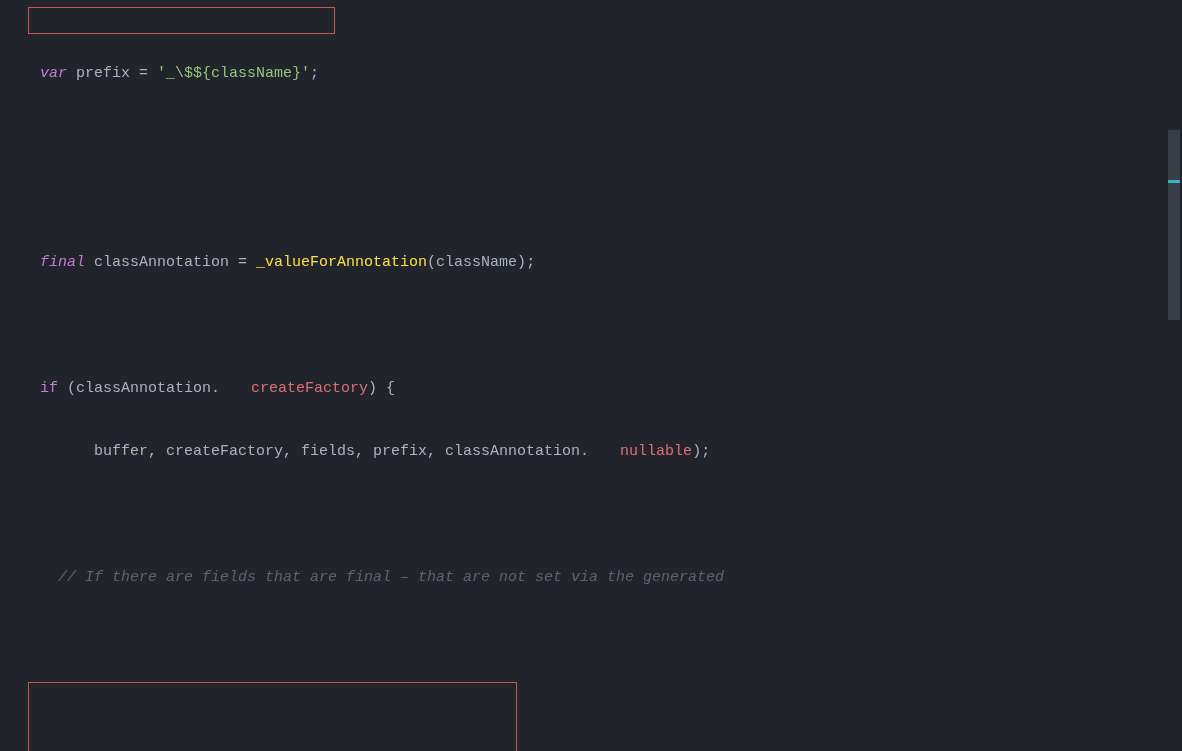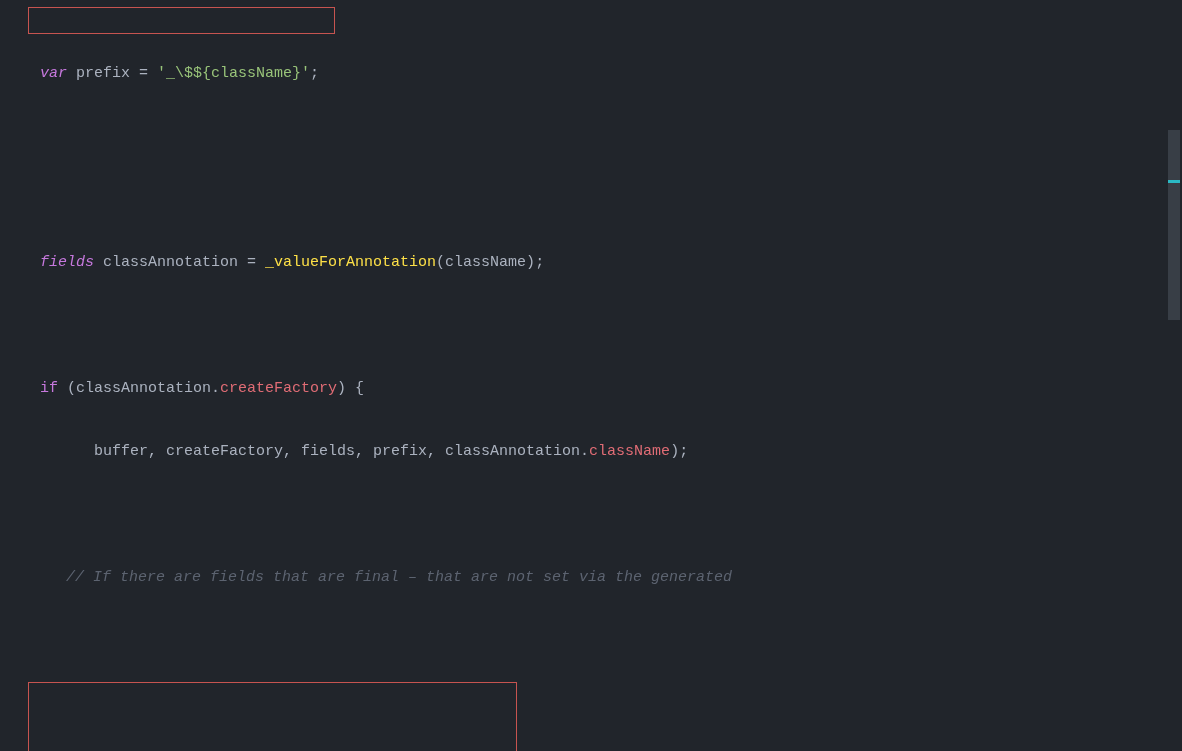--- a/index.html
+++ b/index.html
@@ -7,42 +7,42 @@
   .code-area{position:absolute;left:0;top:0;right:0;bottom:0;padding:0;white-space:pre;}
   .line{height:21px;padding-left:40px;position:relative;}
   .k{color:#c678dd;font-style:italic;} 
   .k2{color:#c678dd;margin-top:29px;}       
   .v{color:#abb2bf;}        
   .fn{color:#fde047;}       
   .cls{color:#e5c07b;}      
   .str{color:#98c379;}      
   .p{color:#abb2bf;}        
   .op{color:#abb2bf;}       
-  .prop{color:#e06c75;}     
-  .cmt{color:#5c6370;font-style:italic;margin-left:8px;}
+  .prop{color:#e06c75;margin-left:31px;}     
+  .cmt{color:#5c6370;font-style:italic;}
   .hl-box{position:absolute;border:1.5px solid #c75450;pointer-events:none;}
   .box1{left:28px;top:7px;width:305px;height:25px;}
   .box2{left:28px;top:682px;width:487px;height:85px;}
   .scrollbar{position:absolute;right:2px;top:0;width:14px;height:100%;}
   .scroll-thumb{position:absolute;right:0;top:130px;width:12px;height:190px;background:rgba(120,128,140,.28);border-radius:0;}
   .gutter-tag{position:absolute;right:0;top:180px;width:12px;height:3px;background:#2bbac5;}
 </style>
 </head>
 <body>
 
 <div class="editor">
   <div class="code-area">
 
     <div class="line"><span class="k">var</span><span> </span><span class="v">prefix</span><span class="op"> = </span><span class="str">'_\$${className}'</span><span class="p">;</span></div>
     <div class="line"></div>
     <div class="line"></div>
-    <div class="line"><span class="k">fields</span><span> </span><span class="v">classAnnotation</span><span class="op"> = </span><span class="fn">_valueForAnnotation</span><span class="p">(className);</span></div>
+    <div class="line"><span class="k">final</span><span> </span><span class="v">classAnnotation</span><span class="op"> = </span><span class="fn">_valueForAnnotation</span><span class="p">(className);</span></div>
     <div class="line"></div>
     <div class="line"><span class="k2">if</span><span class="p"> (</span><span class="v">classAnnotation</span><span class="p">.</span><span class="prop">createFactory</span><span class="p">) {</span></div>
-    <div class="line"><span>      </span><span class="v">buffer, createFactory, fields, prefix, classAnnotation.</span><span class="prop">className</span><span class="p">);</span></div>
+    <div class="line"><span>      </span><span class="v">buffer, createFactory, fields, prefix, classAnnotation.</span><span class="prop">nullable</span><span class="p">);</span></div>
     <div class="line"></div>
     <div class="line"><span>  </span><span class="cmt">// If there are fields that are final – that are not set via the generated</span></div>
     
     
     
     
     
     
     
     

